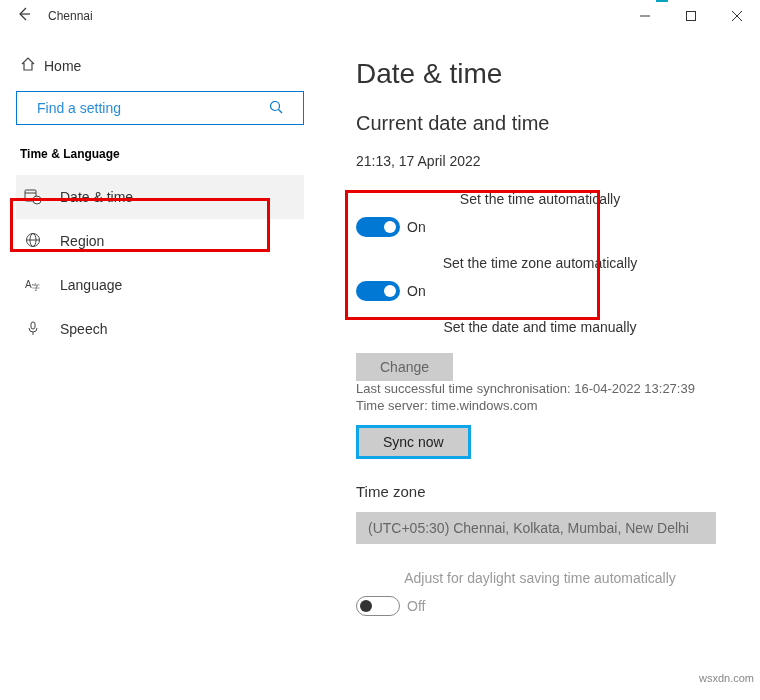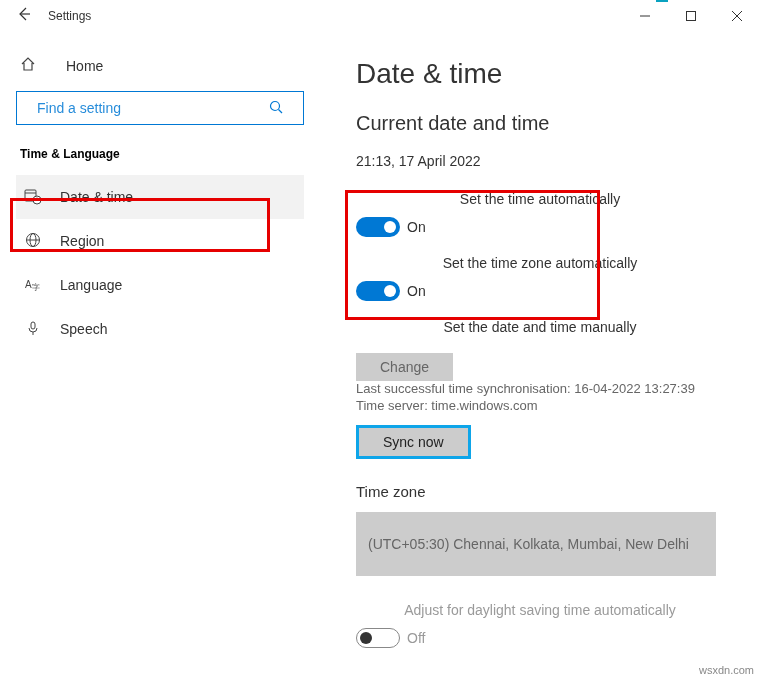--- a/index.html
+++ b/index.html
@@ -7,21 +7,21 @@
 
 .titlebar { height: 32px; display: flex; align-items: center; background: #fff; }
 .titlebar .back { width: 48px; text-align: center; font-size: 16px; color: #333; }
 .titlebar .title { font-size: 12px; color: #333; }
 .titlebar .spacer { flex: 1; }
 .titlebar .wbtn { width: 46px; height: 32px; display: flex; align-items: center; justify-content: center; color: #333; }
 .titlebar .wbtn svg { width: 10px; height: 10px; }
 
 .container { display: flex; height: calc(100% - 32px); }
 .sidebar { width: 320px; padding: 16px 16px 0 16px; background: #fff; }
-.home-row { display: flex; align-items: center; gap: 30px; padding: 8px 4px 16px 4px; font-size: 14px; color: #333; }
+.home-row { display: flex; align-items: center; gap: 8px; padding: 8px 4px 16px 4px; font-size: 14px; color: #333; }
 .home-row .icon { width: 16px; text-align: center; }
 
 .search-box { display: flex; align-items: center; border: 1px solid #0078d4; height: 34px; padding: 0 20px; margin-bottom: 22px; }
 .search-box input { flex: 1; border: none; outline: none; font-size: 14px; color: #666; background: transparent; }
 .search-box input::placeholder { color: #0078d4; opacity: 0.85; }
 .search-box .sicon { color: #0078d4; font-size: 14px; }
 
 .group-title { font-size: 12px; font-weight: 600; color: #000000; margin-bottom: 14px; padding-left: 4px; }
 
 .nav-item { display: flex; align-items: center; gap: 18px; height: 44px; padding-left: 8px; font-size: 14px; color: #333; }
@@ -44,42 +44,42 @@
 .toggle.off { background: #fff; border: 1px solid #888; }
 .toggle.off::after { content: ""; position: absolute; left: 3px; top: 3px; width: 12px; height: 12px; border-radius: 50%; background: #333; }
 .toggle-state { font-size: 14px; }
 
 .btn-grey { display: inline-block; background: #ccc; color: #666; font-size: 14px; padding: 6px 24px; border: none; }
 .btn-grey.active { color: #222; }
 .sync-wrap { display: inline-block; border: 3px solid #0ea5e9; padding: 0; }
 
 .info-line { font-size: 13px; color: #666; margin-bottom: 2px; }
 
-.tz-select { width: 360px; background: #ccc; color: #666; font-size: 14px; padding: 24px 12px; margin-top: 10px; }
+.tz-select { width: 360px; background: #ccc; color: #666; font-size: 14px; padding: 8px 12px; margin-top: 10px; }
 
 .red-box-2 { position: absolute; left: 345px; top: 190px; width: 255px; height: 130px; border: 3px solid #e60000; pointer-events: none; }
 
-.watermark { position: absolute; right: 6px; bottom: 24px; font-size: 11px; color: #888; }
+.watermark { position: absolute; right: 6px; bottom: 16px; font-size: 11px; color: #888; }
 .accent-bar { position: absolute; top: 0; left: 656px; width: 12px; height: 2px; background: #0aa2c0; }
 
 .disabled-text { color: #9a9a9a; }
 </style>
 </head>
 <body>
 
 <div class="accent-bar"></div>
 
 <div class="titlebar">
   <div class="back">
     <svg width="16" height="16" viewBox="0 0 16 16">
         <path d="M10 2 L4 8 L10 14" stroke="#333" stroke-width="1.2" fill="none"></path>
         <line x1="4" y1="8" x2="14" y2="8" stroke="#333" stroke-width="1.2"></line>
       </svg>
   </div>
-  <div class="title">Settings</div>
+  <div class="title">Chennai</div>
   <div class="spacer"></div>
   <div class="wbtn">
       <svg viewBox="0 0 10 10">
         <line x1="0" y1="5" x2="10" y2="5" stroke="#333" stroke-width="1"></line>
       </svg>
     </div>
   <div class="wbtn">
       <svg viewBox="0 0 10 10">
         <rect x="0.5" y="0.5" width="9" height="9" stroke="#333" stroke-width="1" fill="none"></rect>
       </svg>

